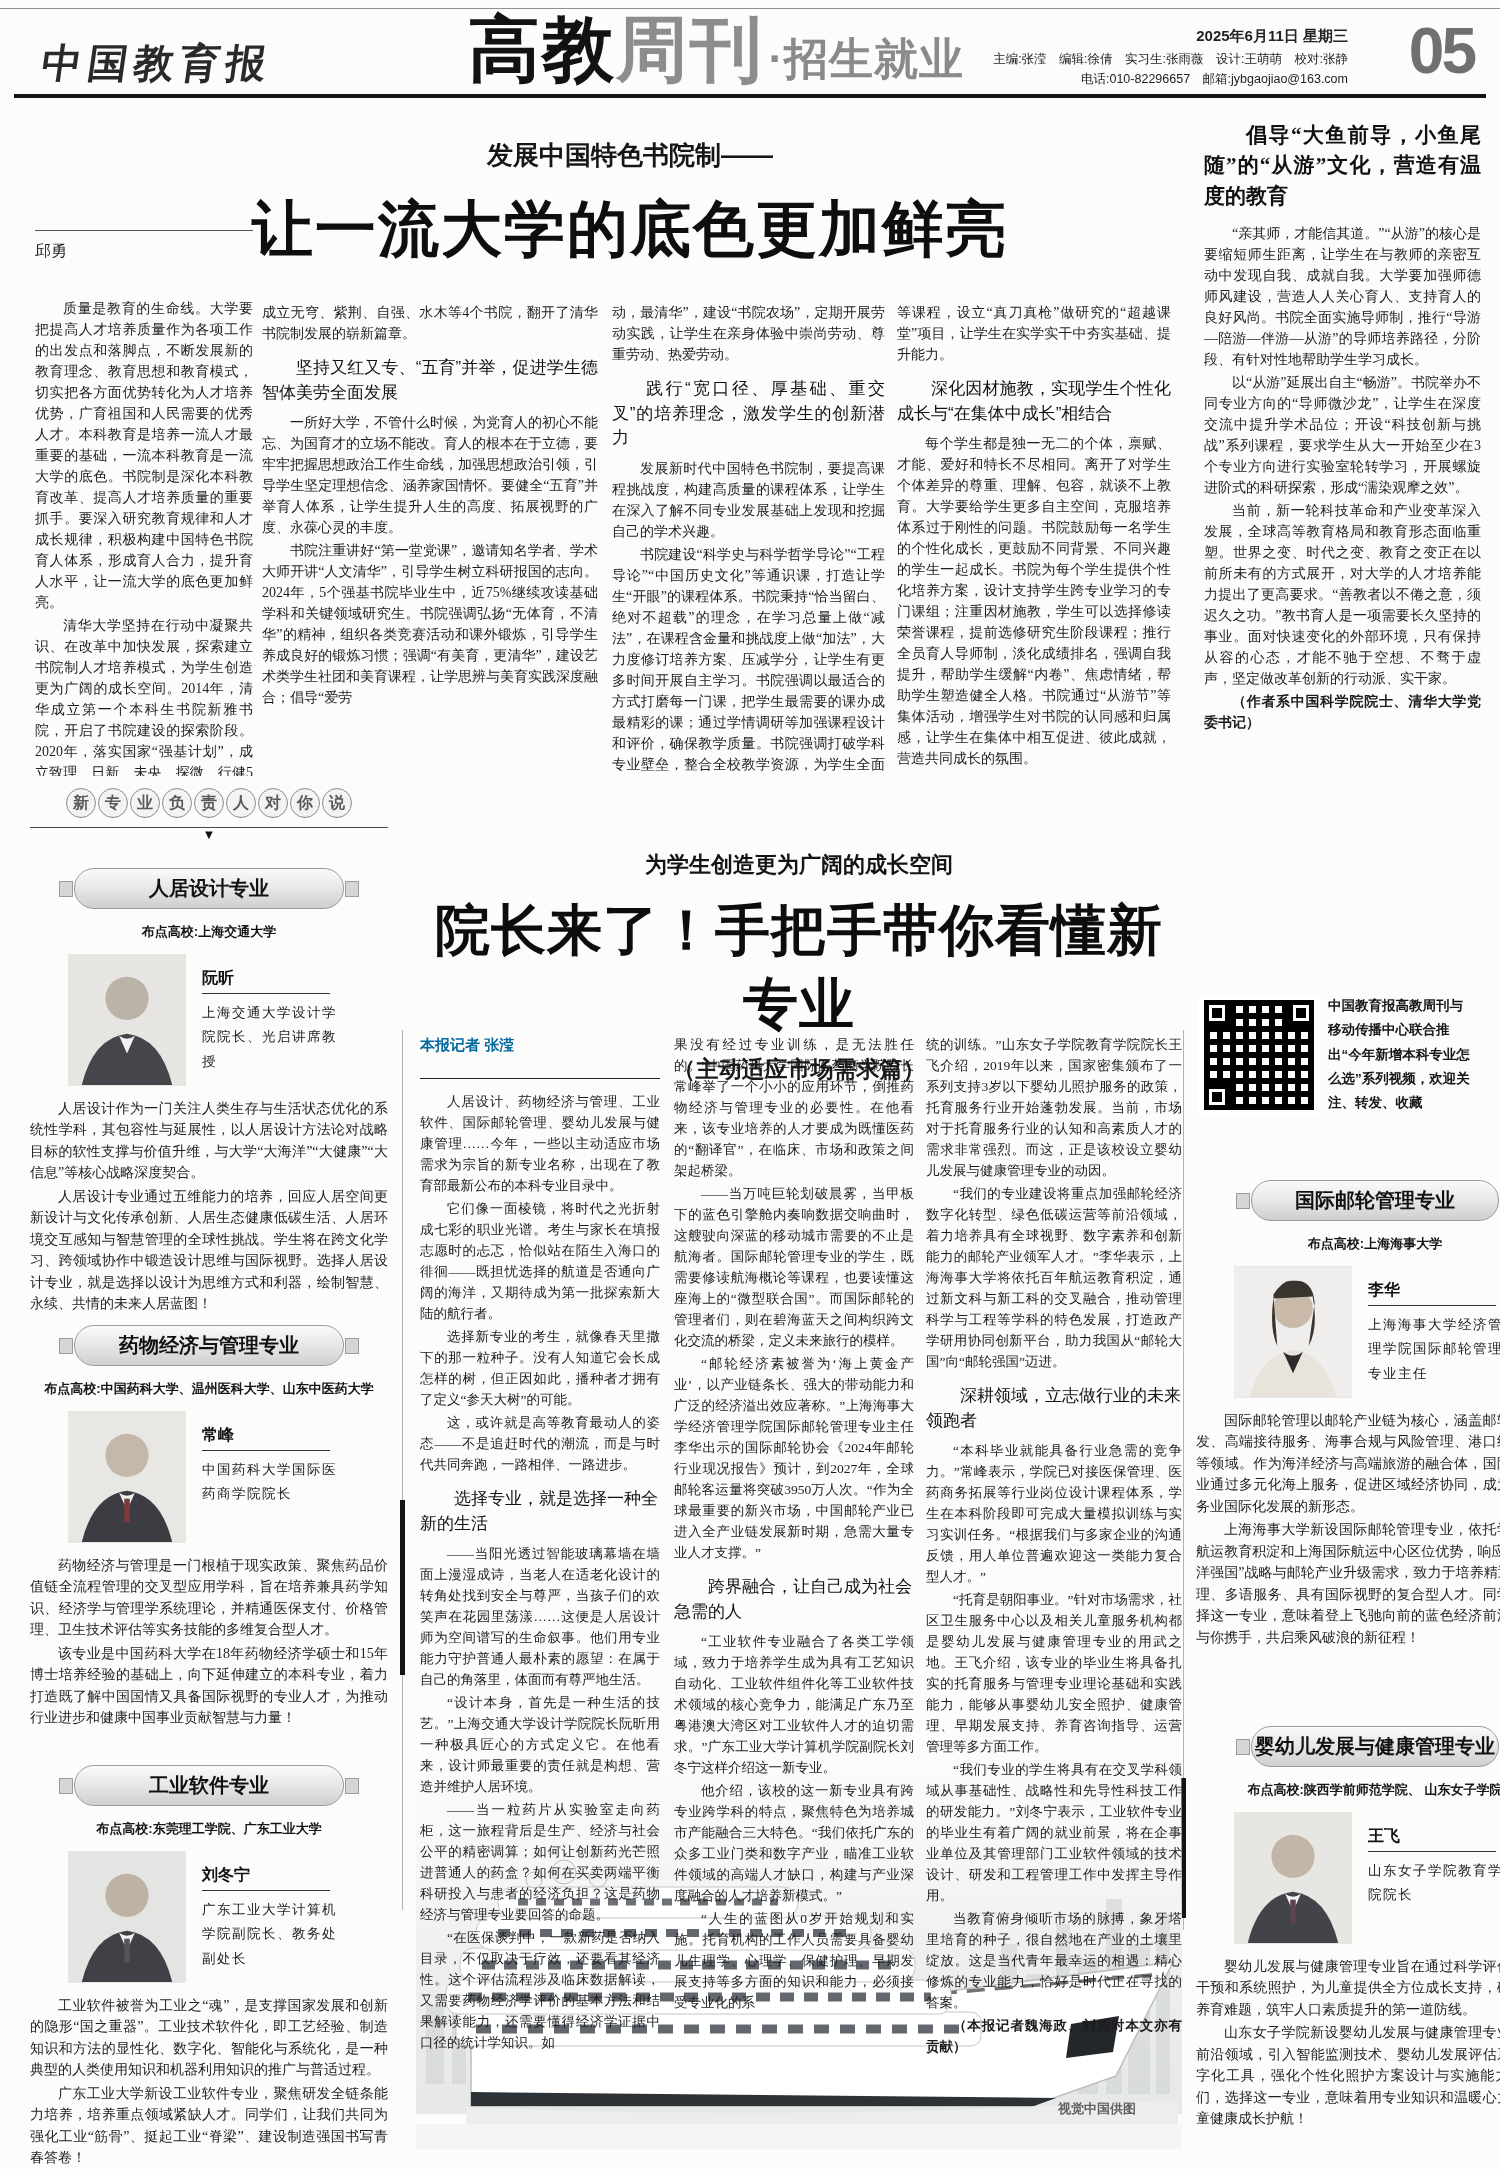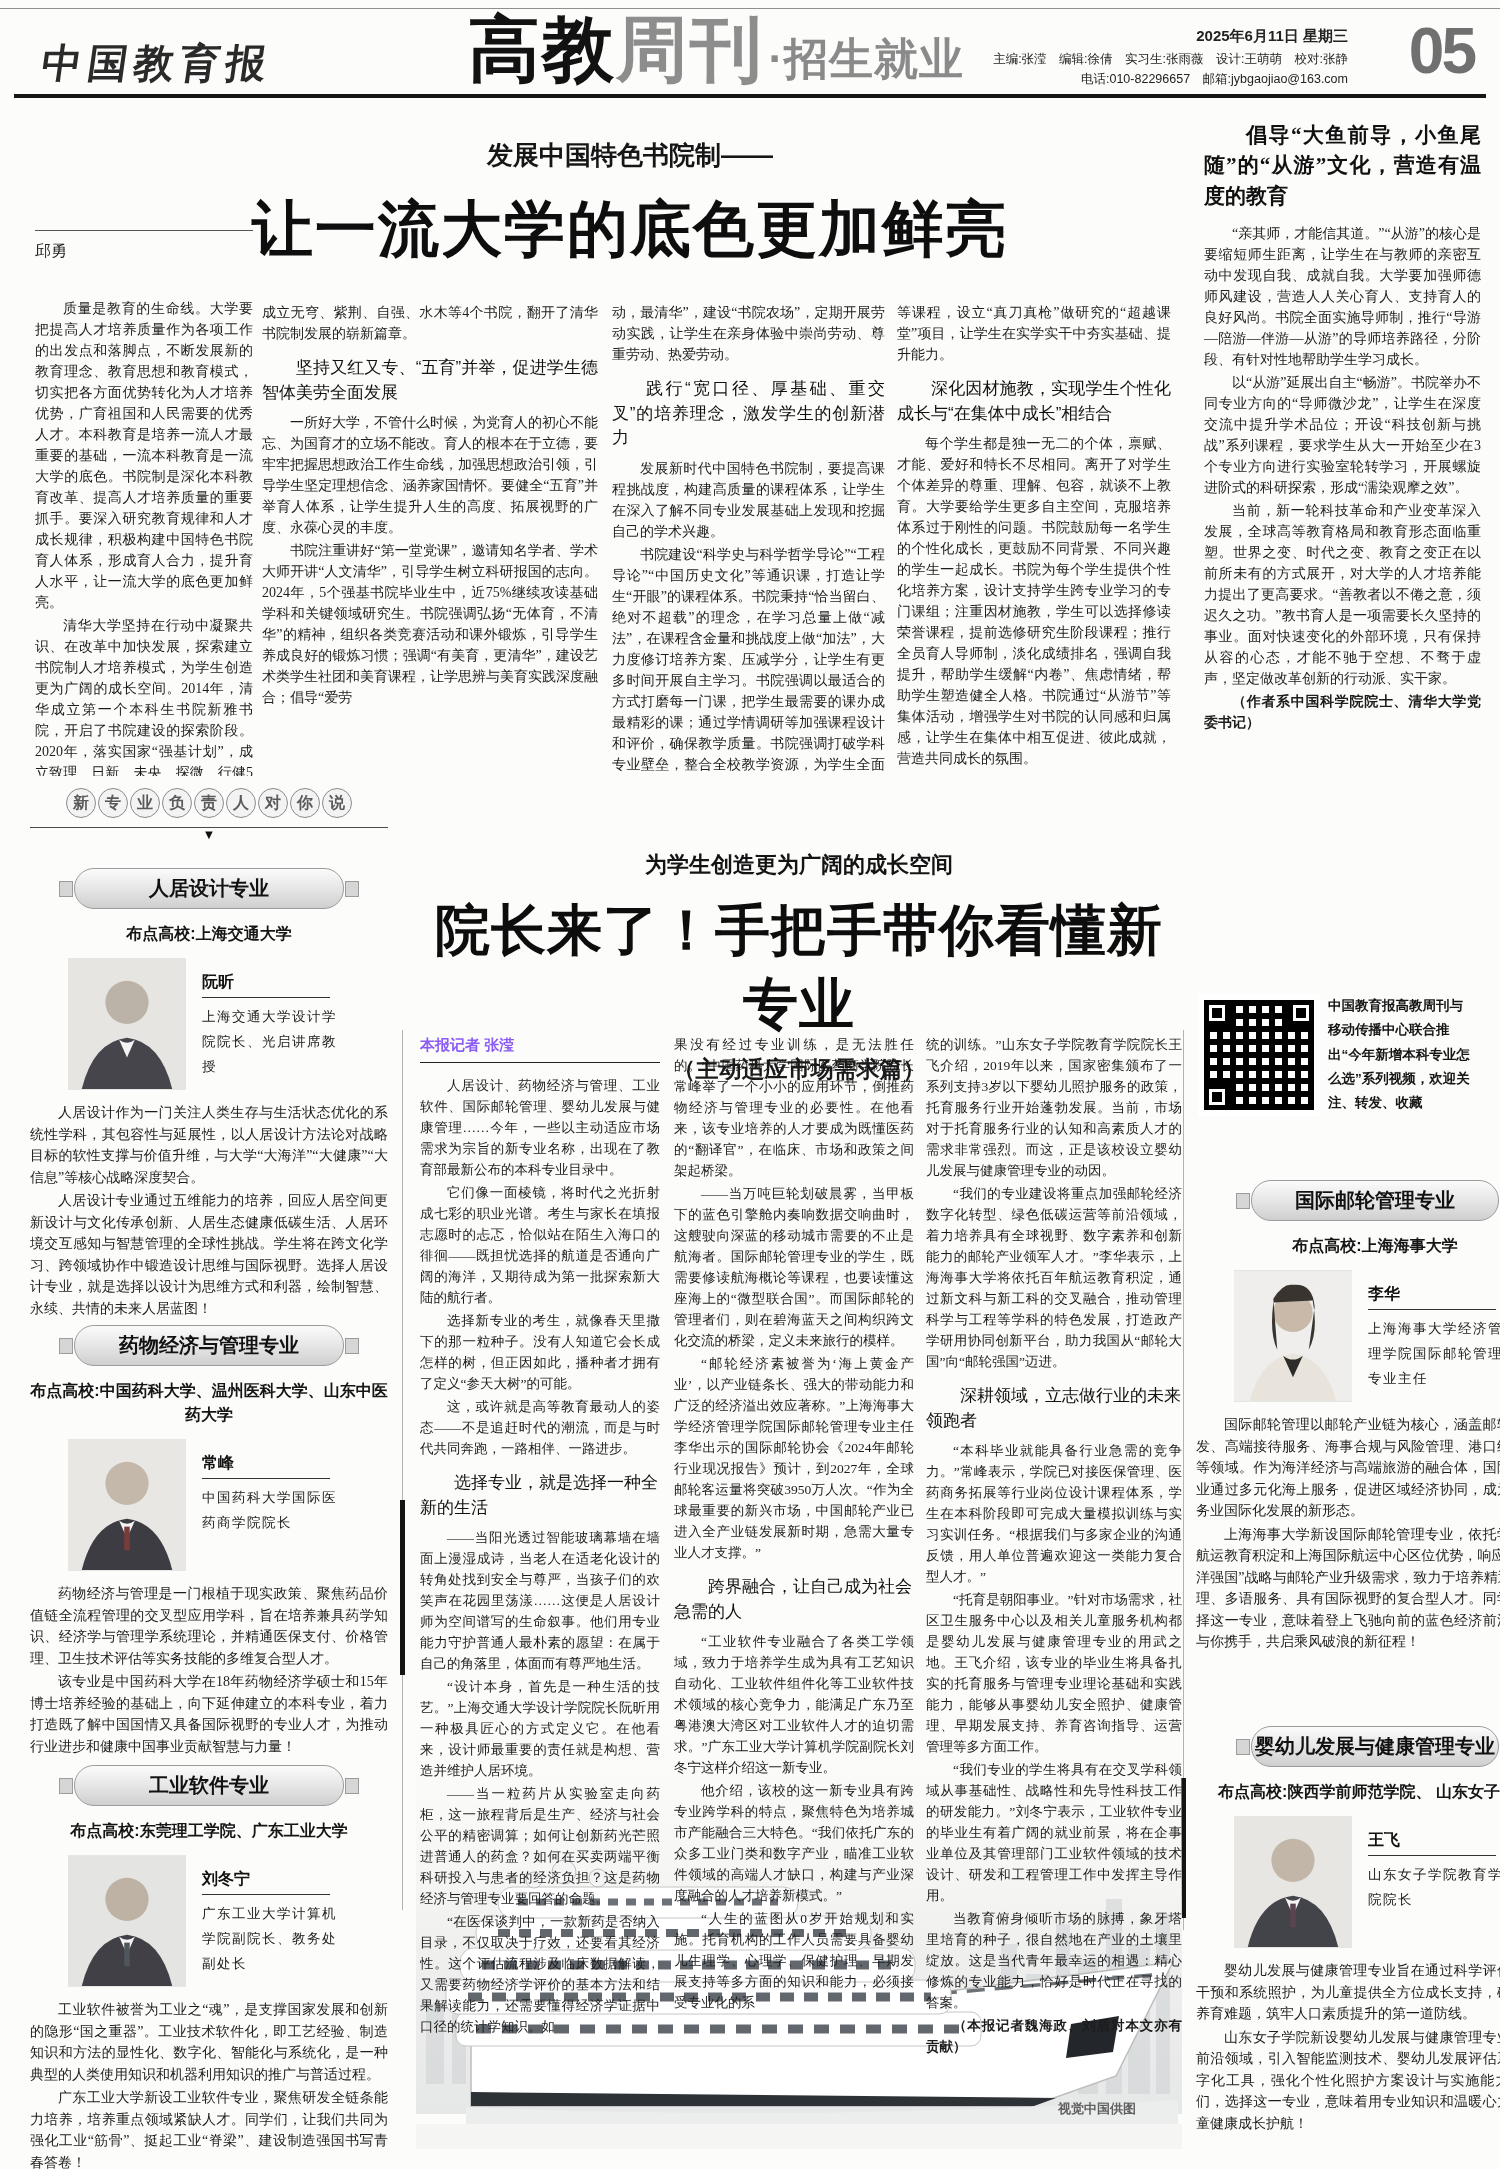--- a/index.html
+++ b/index.html
@@ -56,40 +56,40 @@
               font-size:16px;font-weight:bold;color:#5a5a5a;text-align:center;}
   .badge-rule{margin-top:9px;border-top:1.5px solid #4a4a4a;}
   .badge-arrow{text-align:center;font-size:13px;color:#111;line-height:14px;}
   .profile{position:absolute;left:0;width:358px;}
   .pill{position:relative;width:268px;margin:0 auto 13px auto;padding:6px 0;text-align:center;
         font-size:20px;font-weight:bold;color:#111;border:1px solid #9c9c9c;border-radius:20px;
         background:linear-gradient(180deg,#fbfbfb 0%,#e4e4e4 55%,#cfcfcf 100%);}
   .pill::before,.pill::after{content:"";position:absolute;top:12px;width:12px;height:14px;
         background:#d6d6d6;border:1px solid #9c9c9c;}
   .pill::before{left:-16px;} .pill::after{right:-16px;}
-  .schools{text-align:center;font-size:16px;font-weight:bold;line-height:1.5;margin-bottom:12px;color:#151515;}
+  .schools{text-align:center;font-size:13px;font-weight:bold;line-height:1.5;margin-bottom:12px;color:#151515;}
   .photo-row{display:flex;justify-content:center;align-items:flex-start;gap:16px;margin-bottom:12px;}
   .photo{width:118px;height:132px;background:#e6e6e4;flex:0 0 auto;}
   .cap{padding-top:14px;}
   .cap-name{display:inline-block;min-width:128px;font-size:16px;font-weight:bold;color:#111;
             border-bottom:1px solid #333;padding-bottom:4px;margin-bottom:7px;}
   .cap-title{width:148px;font-family:"Liberation Serif","DejaVu Serif",serif;font-size:13.5px;
              line-height:1.85;letter-spacing:1.5px;color:#222;}
   .ptext{font-size:14px;line-height:21.5px;}
   
   .center{position:absolute;left:416px;top:0;width:766px;height:1381px;}
   .banner{position:absolute;left:0;top:62px;width:766px;text-align:center;z-index:2;}
   .s-kicker{font-size:22px;font-weight:bold;color:#141414;}
   .s-headline{font-size:55px;font-weight:900;letter-spacing:1px;color:#0d0d0d;margin:14px 0 12px 0;}
   .s-sub{font-size:23px;font-weight:bold;color:#1a1a1a;}
   .ccol{position:absolute;top:246px;height:1112px;overflow:hidden;z-index:1;
         font-size:13.5px;line-height:21px;font-family:"Liberation Serif","DejaVu Serif",serif;}
   .ccol1{left:4px;width:240px;} .ccol2{left:258px;width:240px;} .ccol3{left:510px;width:256px;}
-  .byline{font-family:"Liberation Sans",sans-serif;font-size:15px;font-weight:bold;color:#8b5cf6;
-          border-bottom:1.5px solid #222;padding-bottom:7px;margin-bottom:12px;}
+  .byline{font-family:"Liberation Sans",sans-serif;font-size:15px;font-weight:bold;color:#0369a1;
+          border-bottom:1.5px solid #222;padding-bottom:23px;margin-bottom:12px;}
   .ship{position:absolute;left:0;top:856px;width:766px;height:505px;z-index:0;}
   .credit{position:absolute;left:642px;top:1312px;z-index:3;font-size:13px;font-weight:bold;color:#5f5f5f;}
   
   .rightbar{position:absolute;left:1196px;top:0;width:288px;}
   .qrblock{position:absolute;left:8px;top:206px;display:flex;gap:14px;align-items:center;}
   .qr{position:relative;width:110px;height:110px;flex:0 0 auto;background:
       repeating-linear-gradient(0deg,#000 0 6px,transparent 6px 13px),
       repeating-linear-gradient(90deg,#000 0 6px,#fff 6px 13px);outline:6px solid #fff;}
   .finder{position:absolute;width:26px;height:26px;background:#fff;border:5px solid #000;box-sizing:border-box;}
   .finder::after{content:"";position:absolute;left:3px;top:3px;width:10px;height:10px;background:#000;}

